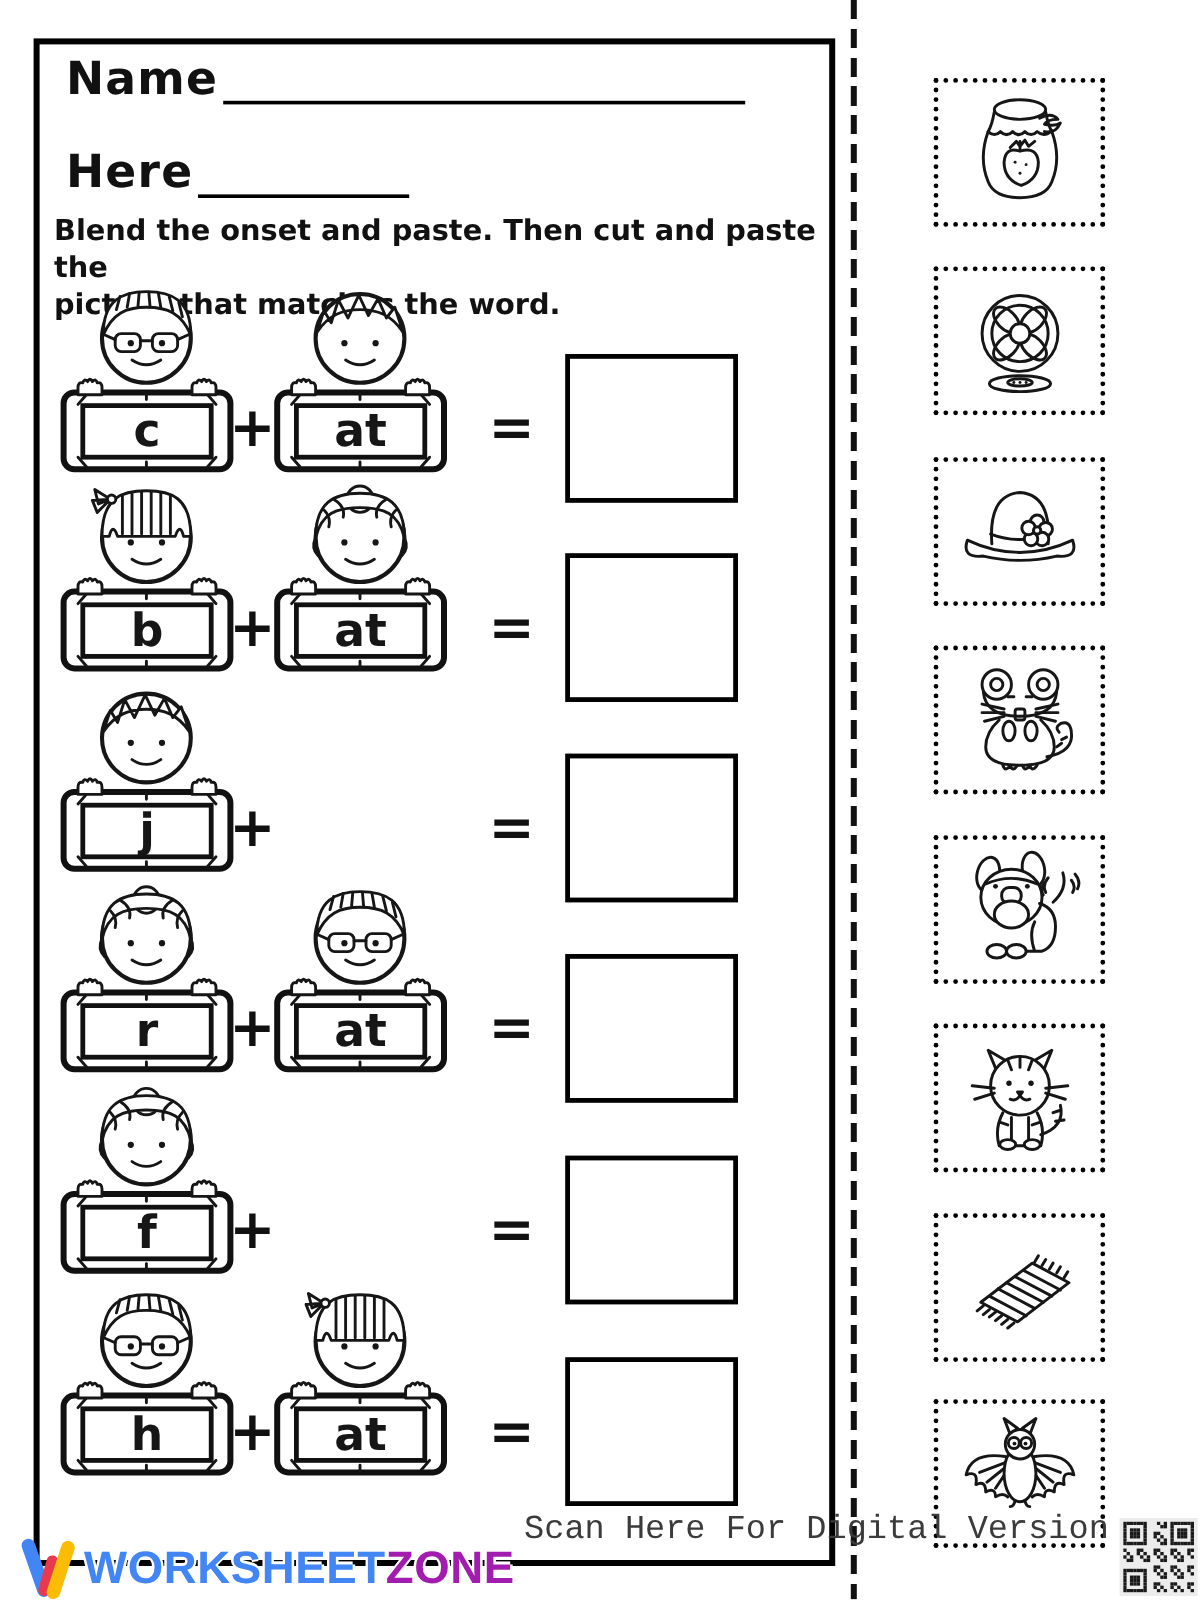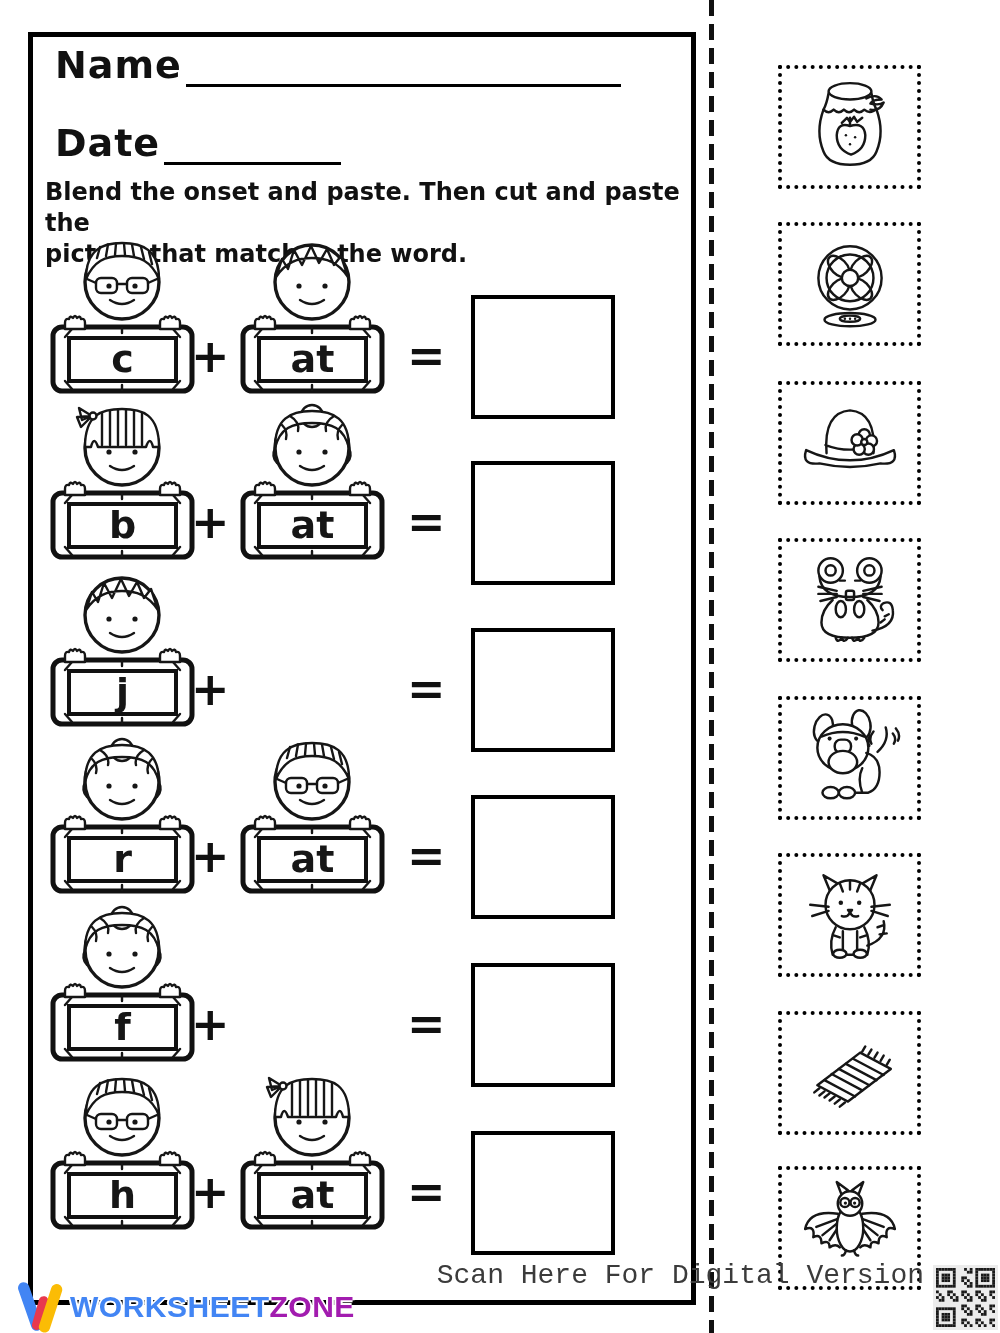--- a/index.html
+++ b/index.html
@@ -8,55 +8,55 @@
   .main-box{position:absolute;left:28px;top:32px;width:668px;height:1273px;
             border:5px solid #000;box-sizing:border-box;background:#fff;}
   .name-row{position:absolute;left:22px;top:8px;width:566px;display:flex;align-items:flex-end;}
   .date-row{position:absolute;left:22px;top:86px;width:286px;display:flex;align-items:flex-end;}
   .hdr-label{font-size:38px;font-weight:700;letter-spacing:1px;line-height:1.1;}
   .write-line{flex:1;border-bottom:3px solid #000;height:34px;margin-left:4px;}
   .instructions{position:absolute;left:12px;top:140px;width:640px;font-size:24px;
                 font-weight:600;line-height:31px;}
   .row{position:absolute;left:0;width:640px;height:162px;}
   .kid{position:absolute;top:0;width:145px;height:158px;}
-  .kid.onset{left:17px;} .kid.rime{left:207px;}
+  .kid.onset{left:17px;} .kid.rime{left:195px;}
   .op{position:absolute;font-weight:900;color:#111;}
   .plus{left:158px;top:92px;width:34px;font-size:46px;text-align:center;}
   .equals{left:374px;top:92px;width:36px;font-size:46px;text-align:center;}
   .answer-box{position:absolute;left:438px;top:58px;width:144px;height:124px;
               border:4px solid #000;box-sizing:border-box;background:#fff;}
   .divider{position:absolute;left:709px;top:0;width:5px;height:1333px;
            background:repeating-linear-gradient(to bottom,#111 0 16px,transparent 16px 24px);}
   .cutout{position:absolute;left:778px;width:143px;height:124px;border:4px dotted #000;
           box-sizing:border-box;background:#fff;display:flex;align-items:center;justify-content:center;}
   .cutout svg{width:102px;height:102px;}
   .footer-logo{position:absolute;left:14px;top:1281px;display:flex;align-items:center;z-index:6;}
   .logo-mark{width:54px;height:52px;margin-right:2px;}
-  .logo-text{font-family:"Liberation Sans",sans-serif;font-size:30px;font-weight:800;
+  .logo-text{font-family:"Liberation Sans",sans-serif;font-size:38px;font-weight:800;
              letter-spacing:.5px;text-shadow:2px 0 0 #fff,-2px 0 0 #fff,0 2px 0 #fff,0 -2px 0 #fff;}
   .scan-text{position:absolute;right:76px;top:1236px;z-index:6;color:#3b3b3b;
              font-family:Liberation Mono, monospace;font-size:28px;margin-top:24px;}
   .qr{position:absolute;left:933px;top:1265px;width:65px;height:65px;background:#ececec;
       padding:3px;box-sizing:border-box;z-index:6;}
   .qr svg{width:100%;height:100%;}
   svg .ln{fill:none;stroke:#161616;stroke-width:2.4;stroke-linecap:round;stroke-linejoin:round;}
   svg .fw{fill:#fff;stroke:#161616;stroke-width:2.4;stroke-linejoin:round;}
 </style>
 </head>
 <body>
 
 <div class="page">
 
   <div class="main-box">
     <div class="name-row">
       <span class="hdr-label">Name</span>
       <div class="write-line"></div>
     </div>
     <div class="date-row">
-      <span class="hdr-label">Date</span>
+      <span class="hdr-label">Here</span>
       <div class="write-line"></div>
     </div>
     <div class="instructions">
       <div>Blend the onset and paste. Then cut and paste the</div>
       <div>picture that matches the word.</div>
     </div>
     <div id="rows-host">
         <div class="row" style="top: 200px;">
           <div class="kid onset"><svg viewBox="0 0 145 158" width="145" height="158">
   <circle cx="72" cy="45" r="37" fill="#fff" stroke="#161616" stroke-width="3.4"></circle>

